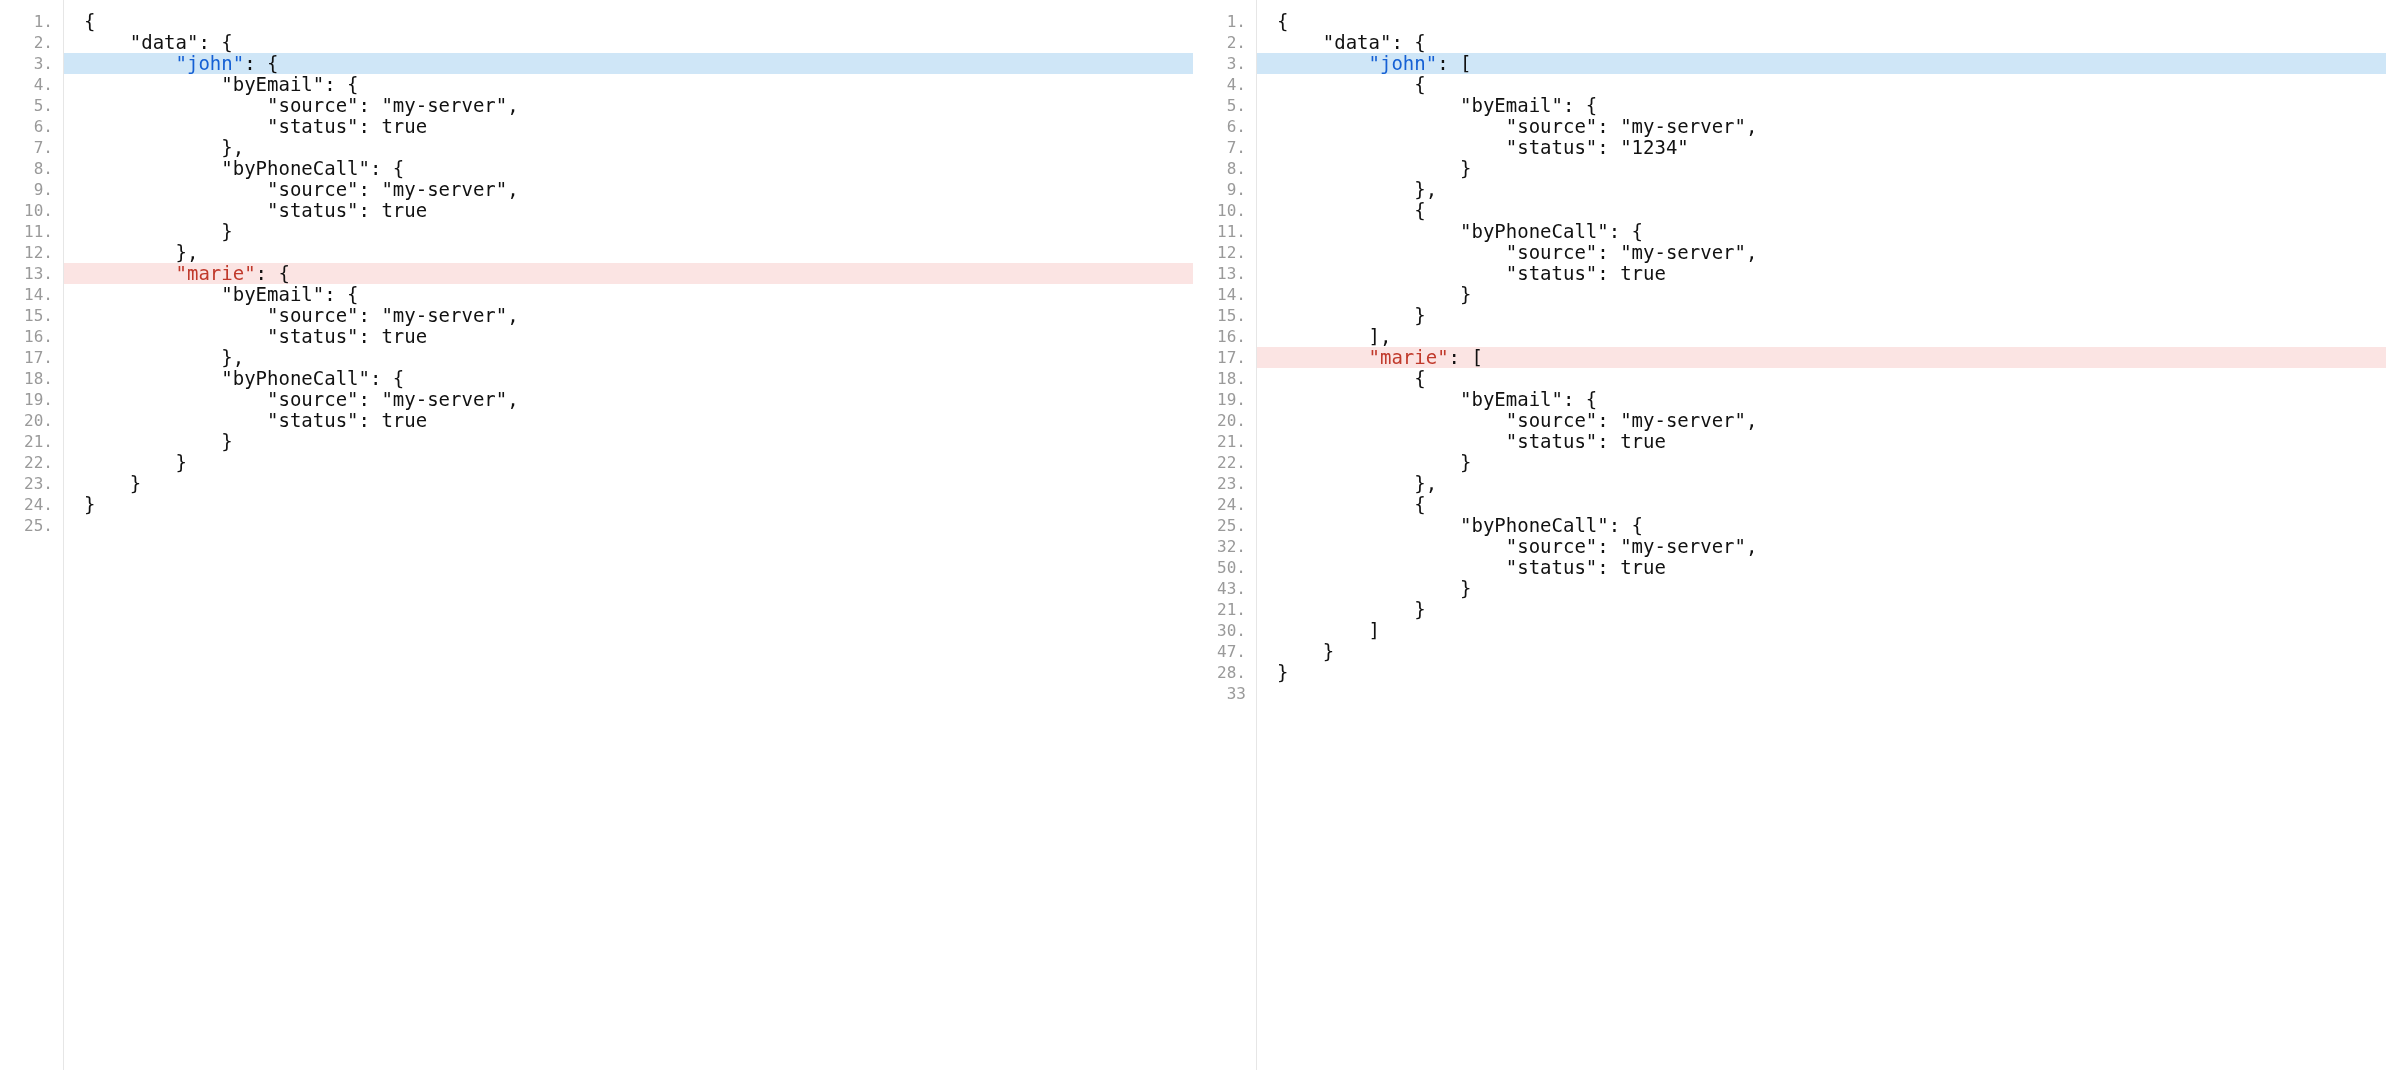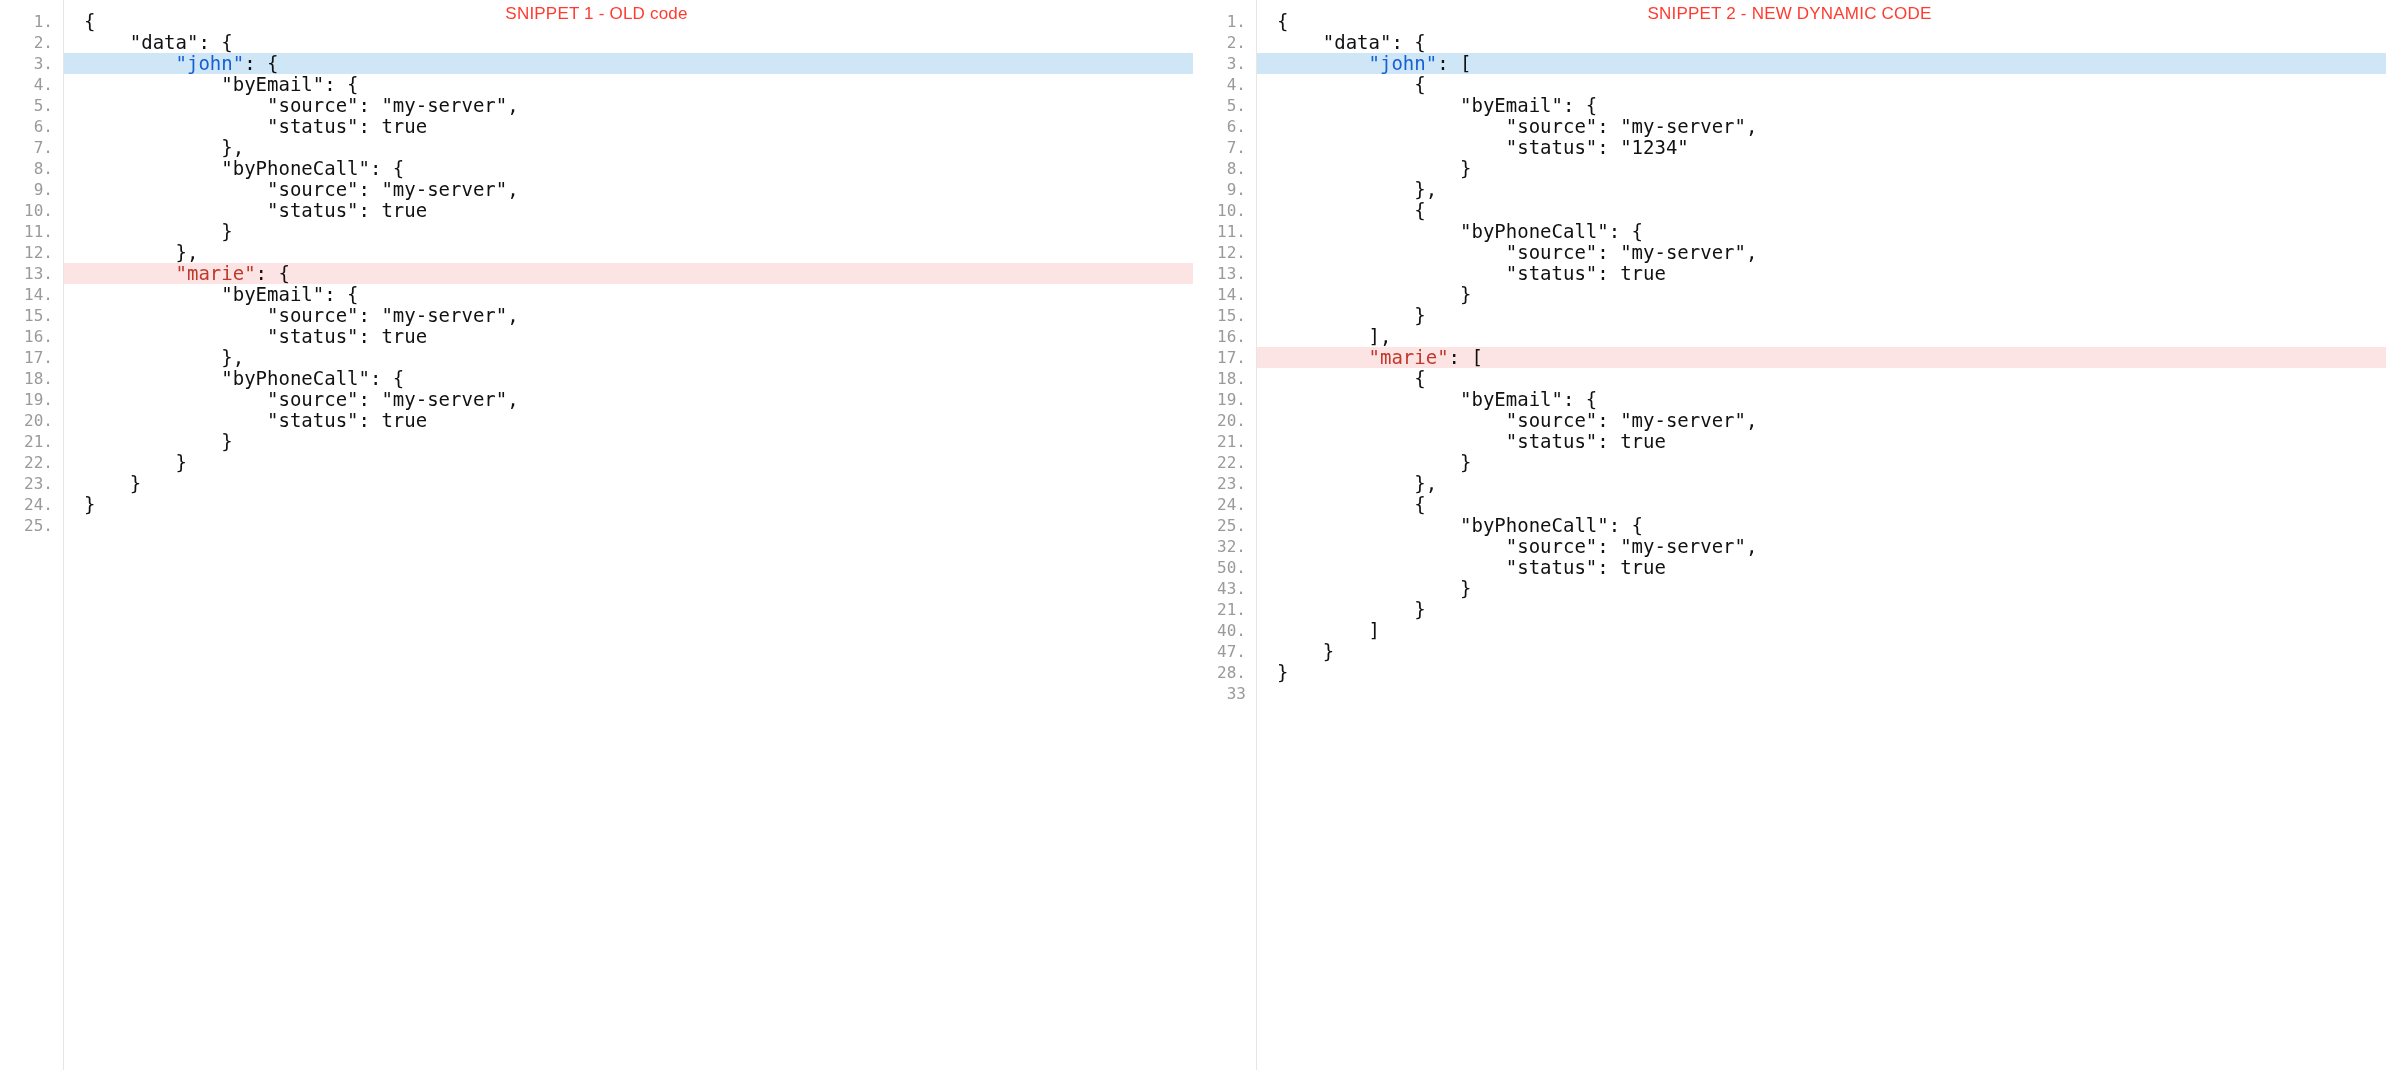--- a/index.html
+++ b/index.html
@@ -70,21 +70,20 @@
   }
   .row.hl-blue { background: #cfe6f7; }
   .row.hl-pink { background: #fbe4e3; }
   .tok-key-blue { color: #1560d4; }
   .tok-key-red  { color: #c0392b; }
 </style>
 </head>
 <body>
 
 <div class="pane pane-left">
-  <div class="title-banner">SNIPPET 1 - OLD code</div>
   <div class="gutter" id="gutter-left">
       <span class="ln">1.</span>
       <span class="ln">2.</span>
       <span class="ln">3.</span>
       <span class="ln">4.</span>
       <span class="ln">5.</span>
       <span class="ln">6.</span>
       <span class="ln">7.</span>
       <span class="ln">8.</span>
       <span class="ln">9.</span>
@@ -128,21 +127,20 @@
       <div class="row"><span>                "status": true</span></div>
       <div class="row"><span>            }</span></div>
       <div class="row"><span>        }</span></div>
       <div class="row"><span>    }</span></div>
       <div class="row"><span>}</span></div>
       <div class="row"><span></span></div>
     </div>
 </div>
 
 <div class="pane">
-  <div class="title-banner">SNIPPET 2 - NEW DYNAMIC CODE</div>
   <div class="gutter" id="gutter-right">
       <span class="ln">1.</span>
       <span class="ln">2.</span>
       <span class="ln">3.</span>
       <span class="ln">4.</span>
       <span class="ln">5.</span>
       <span class="ln">6.</span>
       <span class="ln">7.</span>
       <span class="ln">8.</span>
       <span class="ln">9.</span>
@@ -159,21 +157,21 @@
       <span class="ln">20.</span>
       <span class="ln">21.</span>
       <span class="ln">22.</span>
       <span class="ln">23.</span>
       <span class="ln">24.</span>
       <span class="ln">25.</span>
       <span class="ln">32.</span>
       <span class="ln">50.</span>
       <span class="ln">43.</span>
       <span class="ln">21.</span>
-      <span class="ln">40.</span>
+      <span class="ln">30.</span>
       <span class="ln">47.</span>
       <span class="ln">28.</span>
       <span class="ln">33</span>
     </div>
   <div class="code-area" id="code-right">
       <div class="row"><span>{</span></div>
       <div class="row"><span>    "data": {</span></div>
       <div class="row hl-blue"><span>        </span><span class="tok-key-blue">"john"</span><span>: [</span></div>
       <div class="row"><span>            {</span></div>
       <div class="row"><span>                "byEmail": {</span></div>

